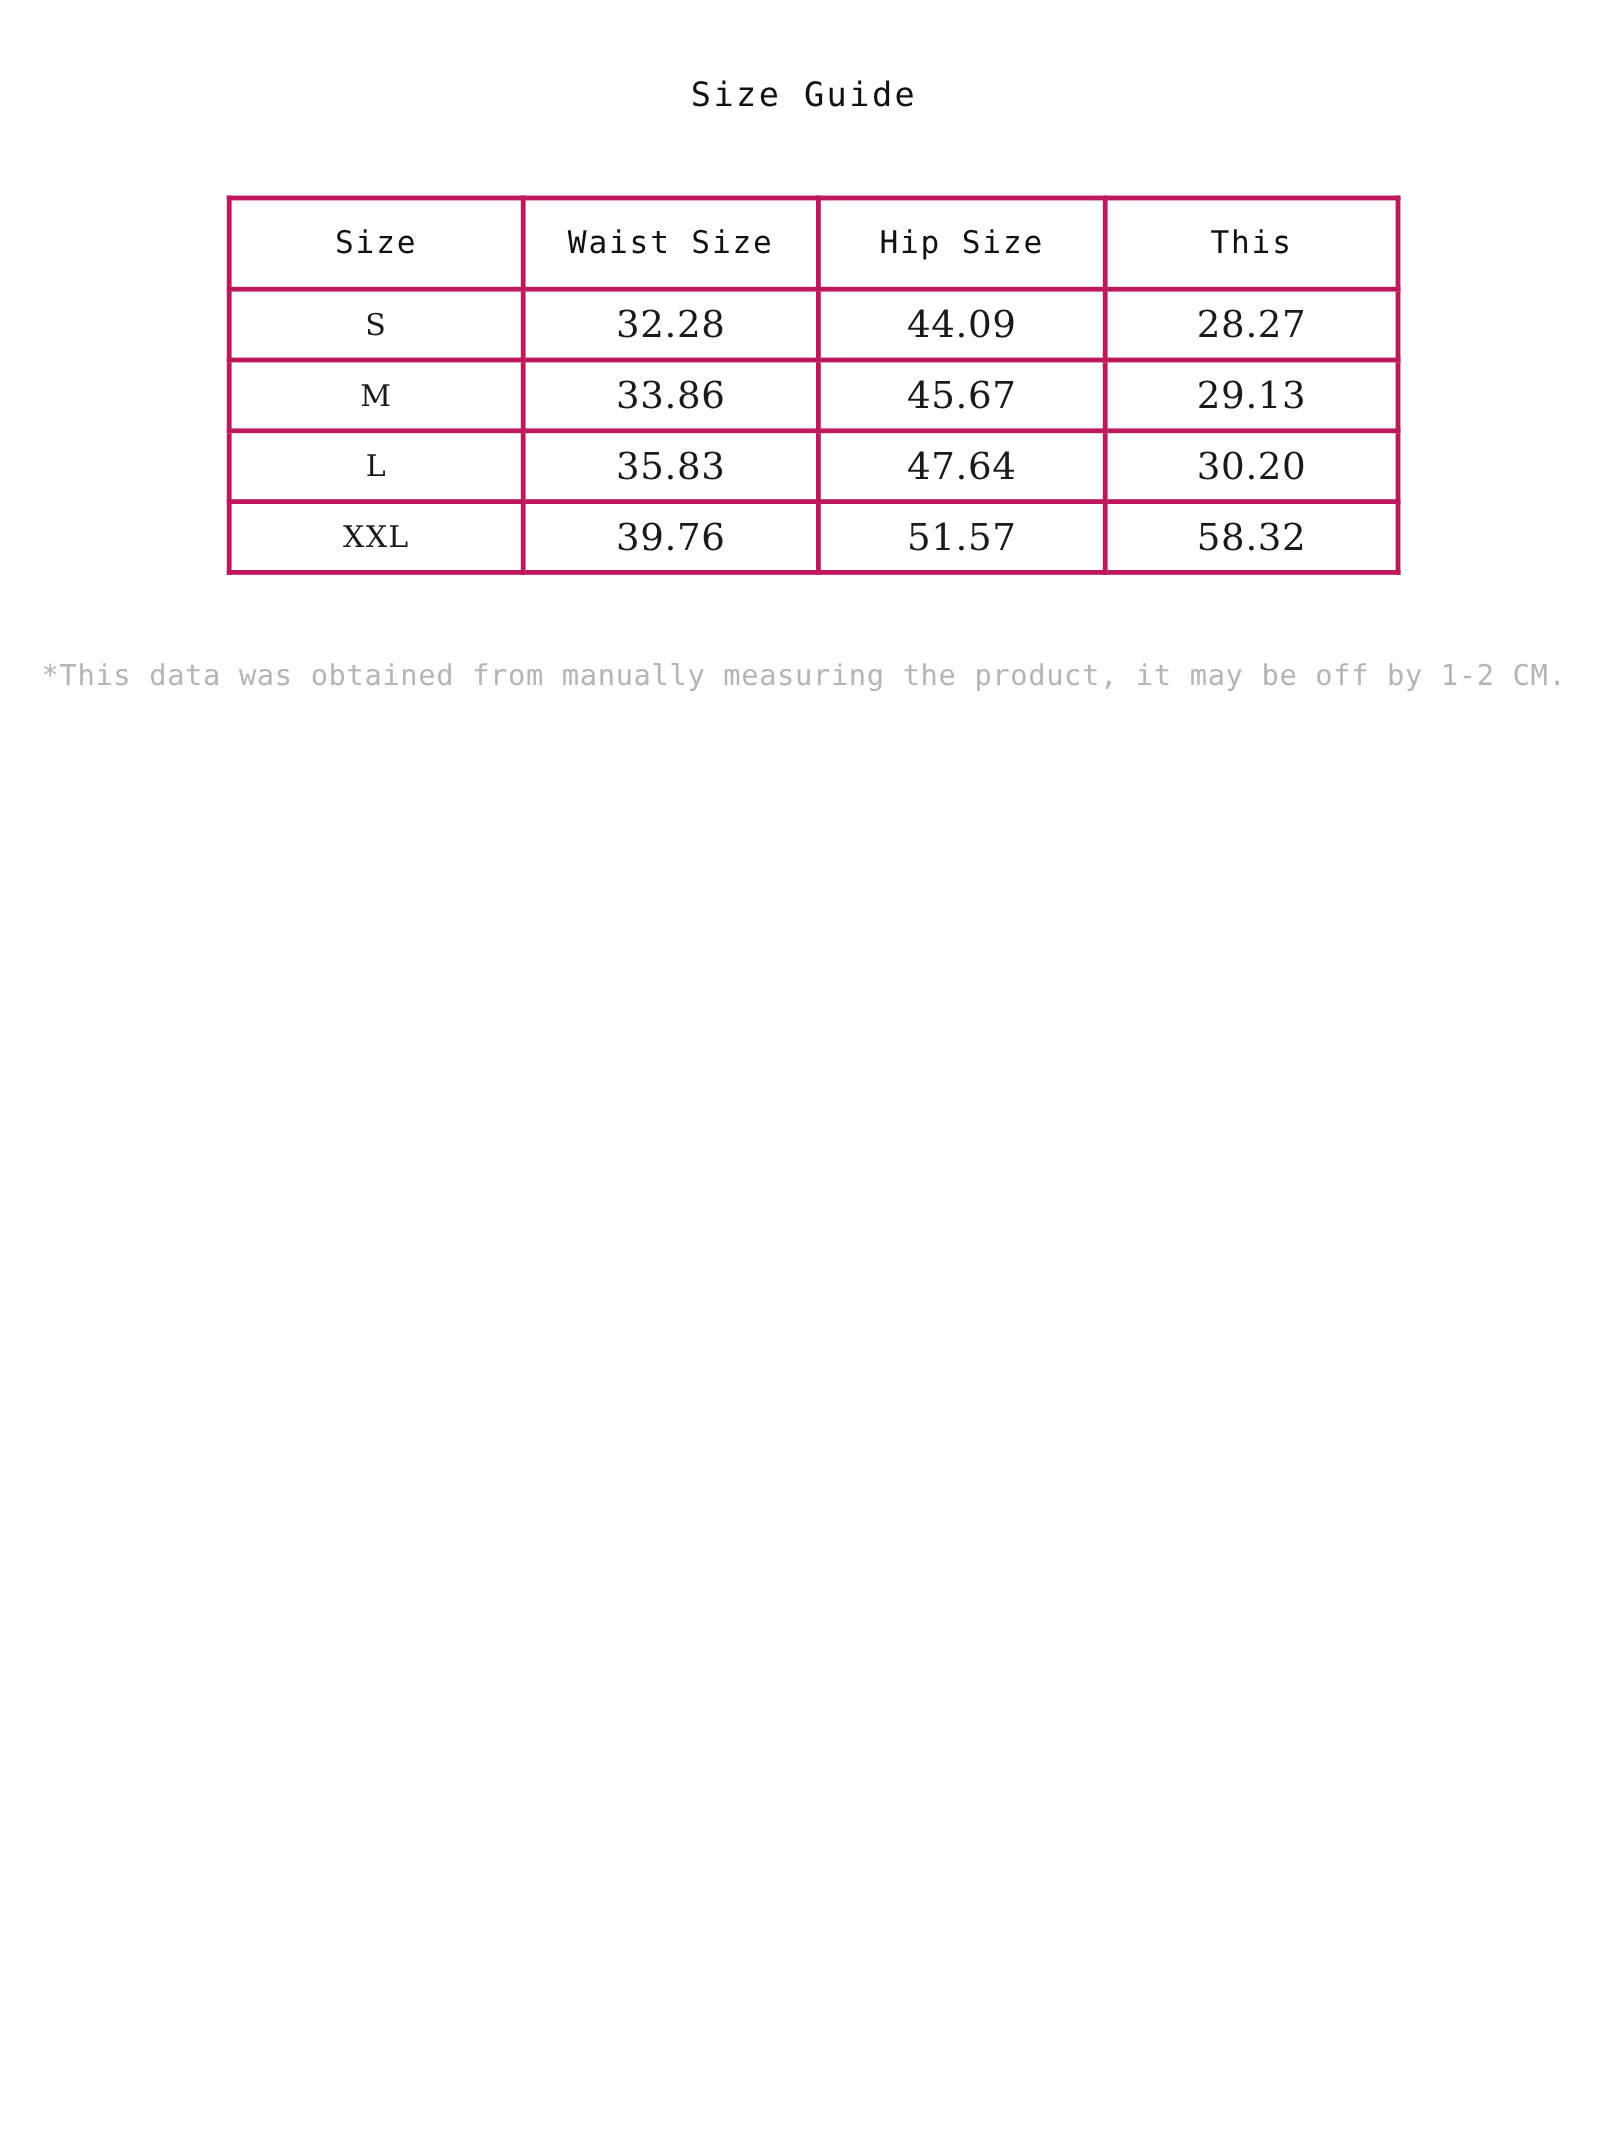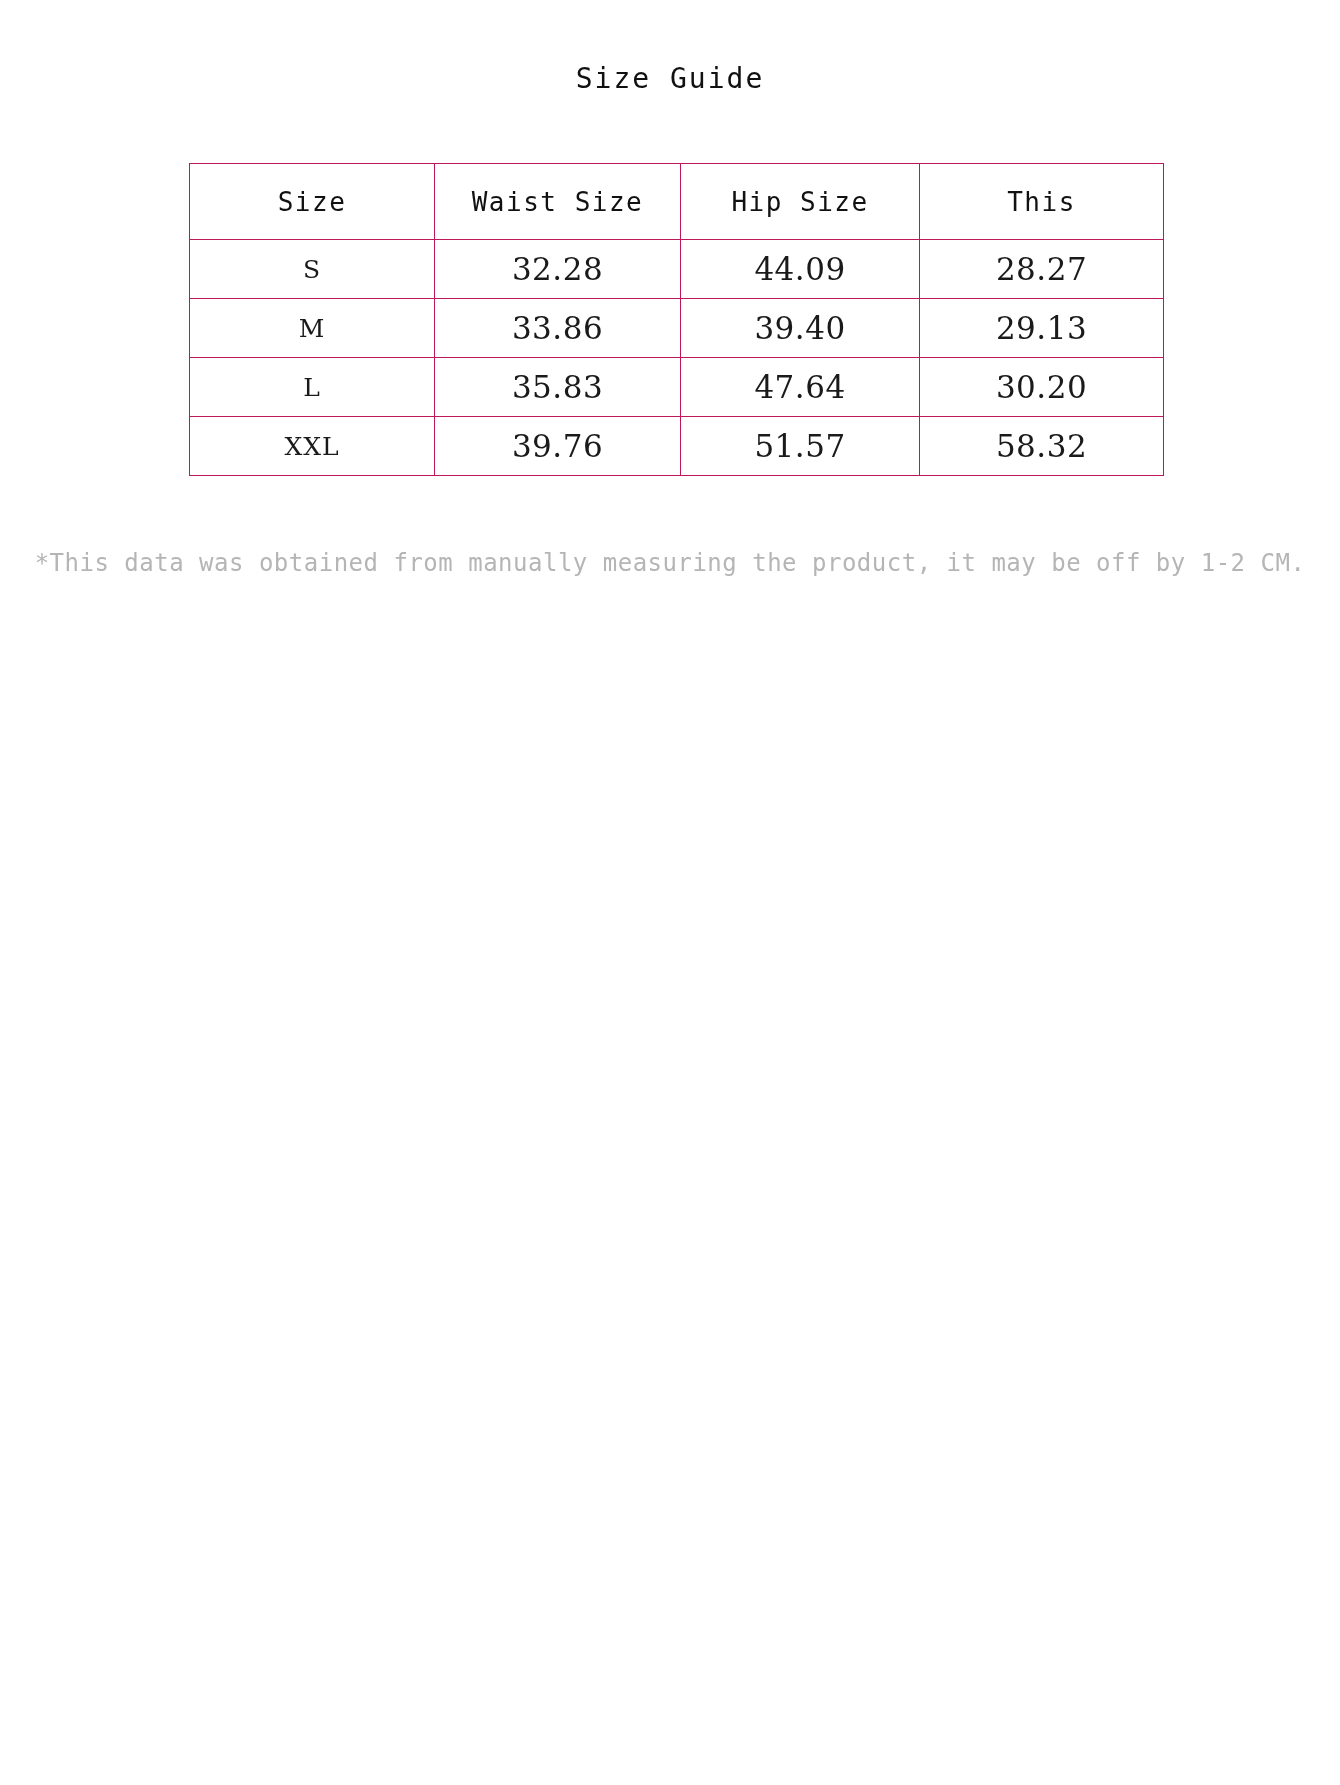--- a/index.html
+++ b/index.html
@@ -53,21 +53,21 @@
     background: #ffffff;
   }
 
   table.size-table col.c-size   { width: 245px; }
   table.size-table col.c-waist  { width: 246px; }
   table.size-table col.c-hip    { width: 239px; }
   table.size-table col.c-thigh  { width: 244px; }
 
   table.size-table th,
   table.size-table td {
-    border: 1px solid #be185d;
+    border: 4px solid #be185d;
     text-align: center;
     vertical-align: middle;
     padding: 0;
     background: #ffffff;
   }
 
   table.size-table thead th {
     height: 76px;
     font-family: "DejaVu Sans Mono", "Liberation Mono", monospace;
     font-size: 26px;
@@ -130,21 +130,21 @@
       <tbody>
         <tr>
           <td class="cell-size">S</td>
           <td>32.28</td>
           <td>44.09</td>
           <td>28.27</td>
         </tr>
         <tr>
           <td class="cell-size">M</td>
           <td>33.86</td>
-          <td>39.40</td>
+          <td>45.67</td>
           <td>29.13</td>
         </tr>
         <tr>
           <td class="cell-size">L</td>
           <td>35.83</td>
           <td>47.64</td>
           <td>30.20</td>
         </tr>
         <tr>
           <td class="cell-size">XXL</td>

